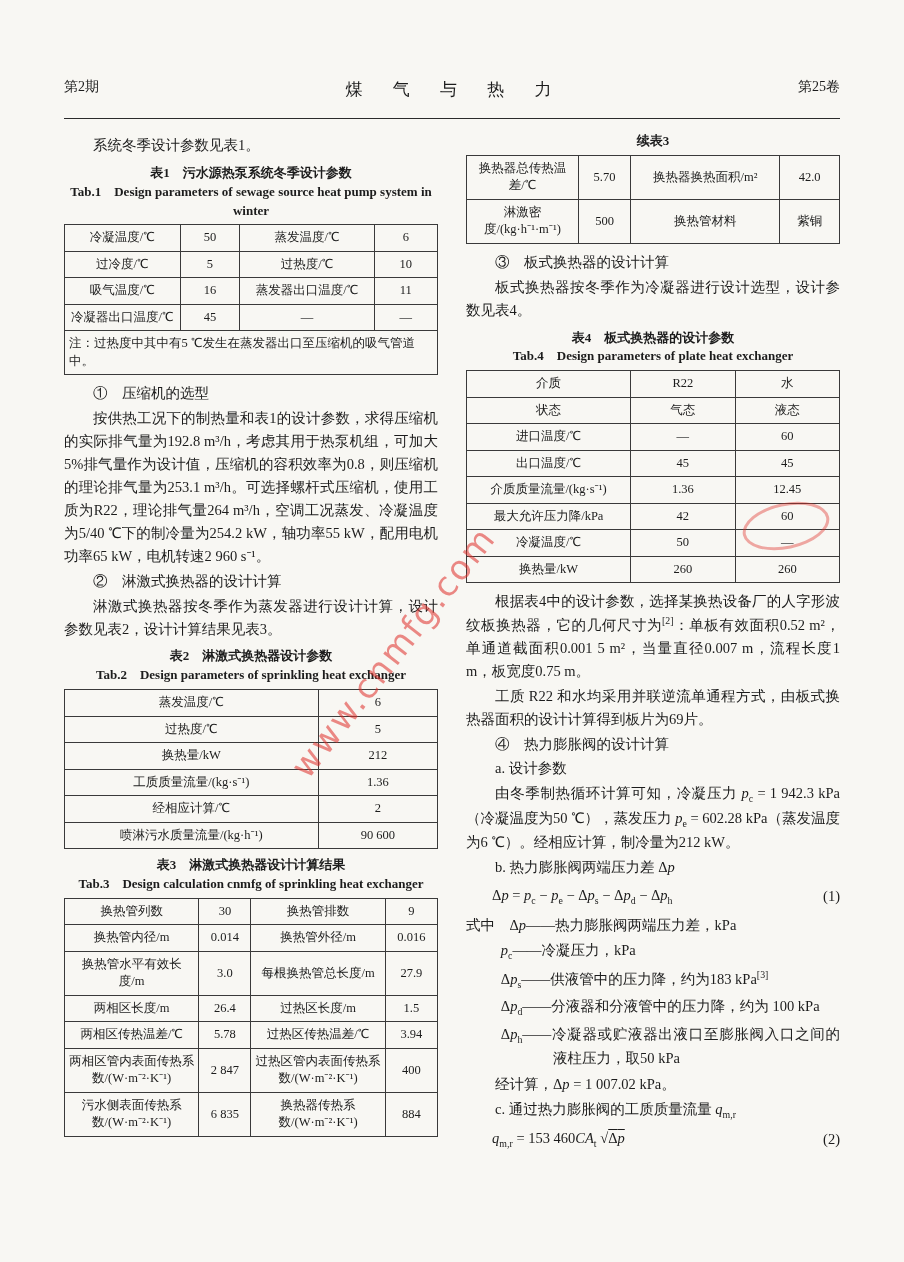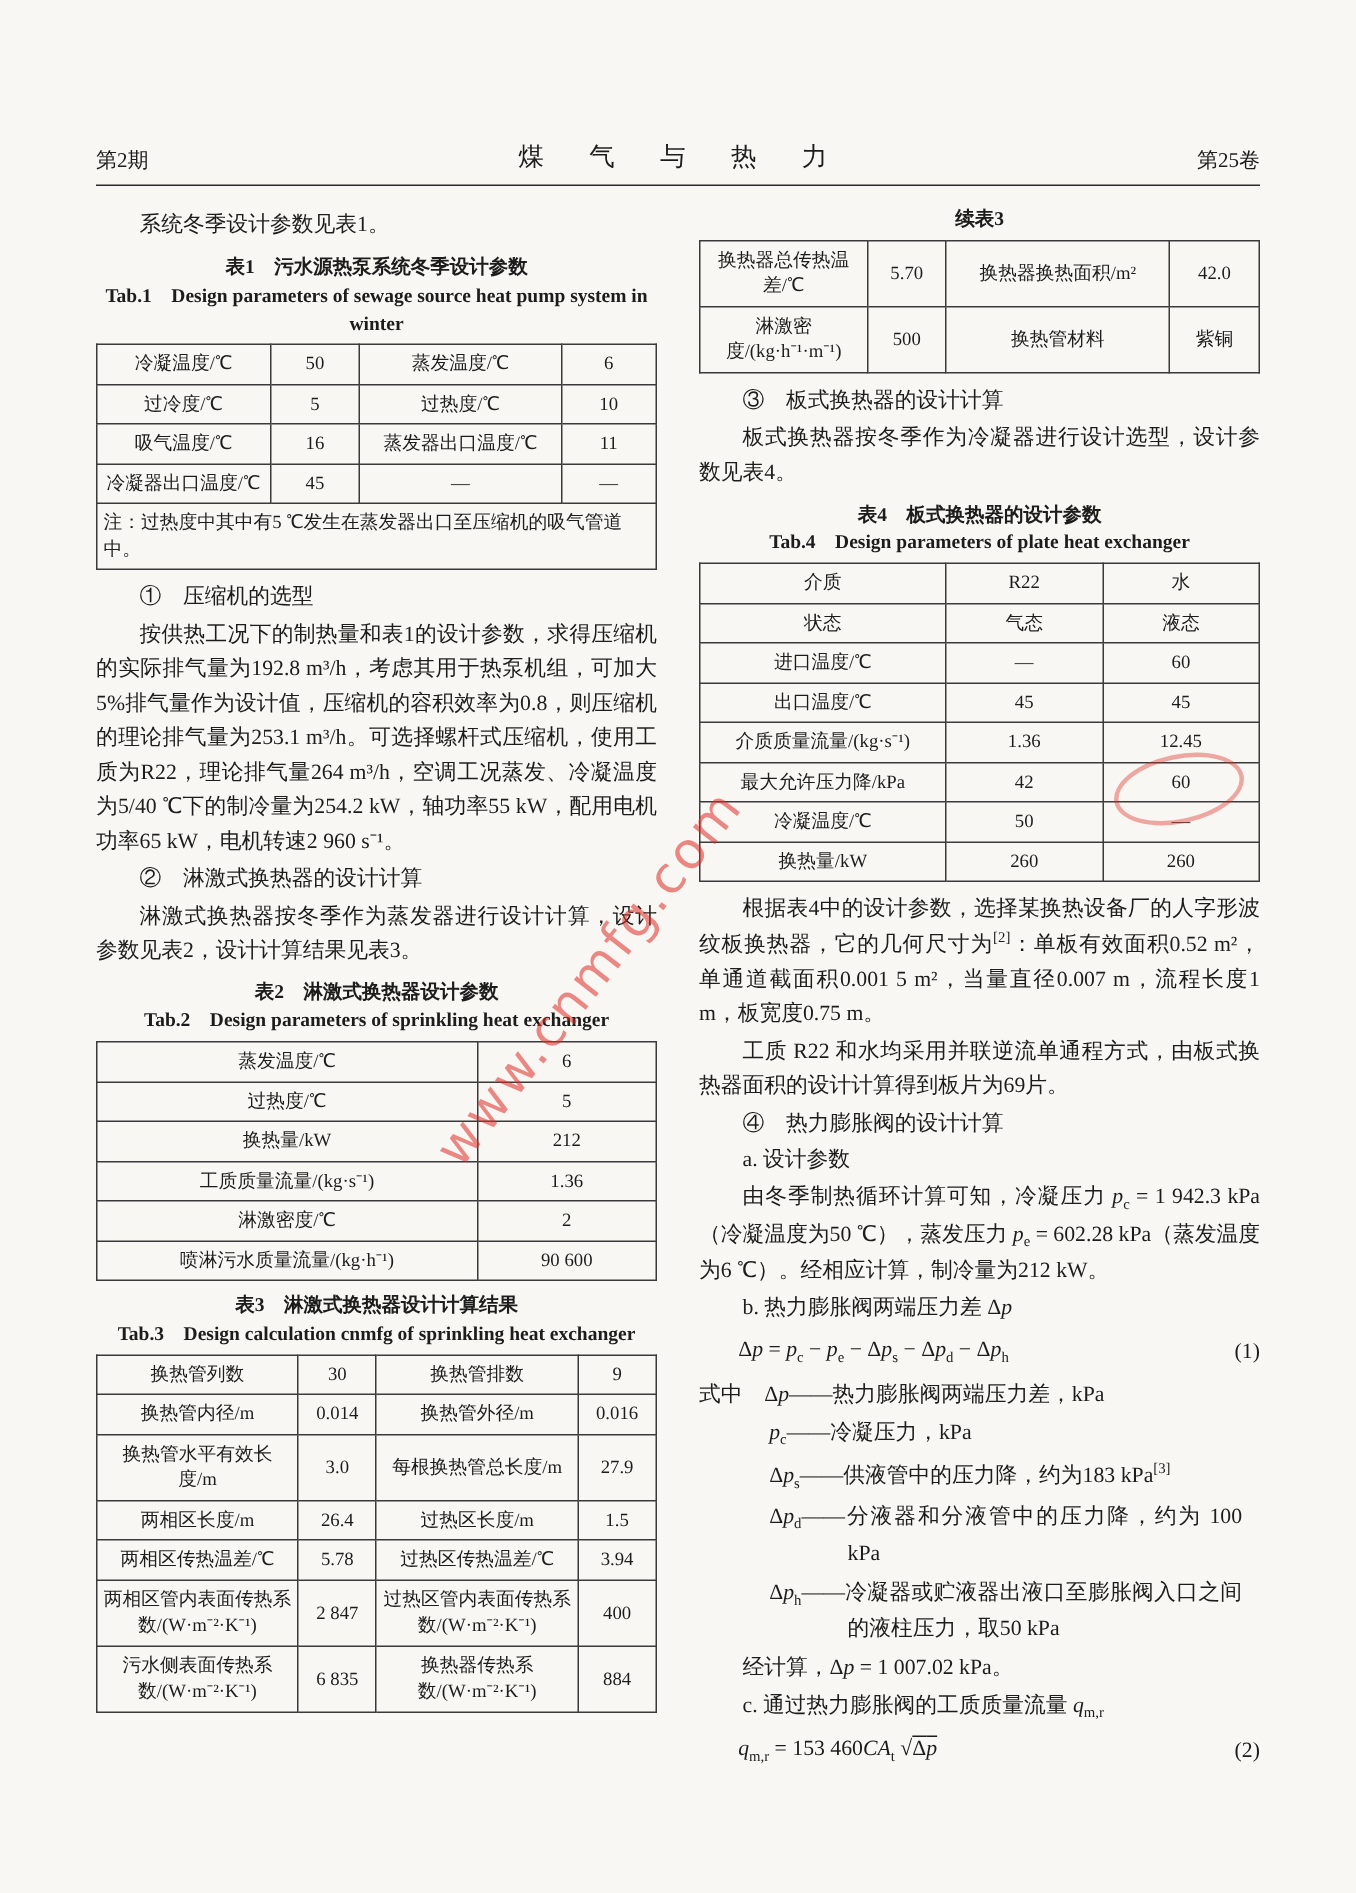--- a/index.html
+++ b/index.html
@@ -3,37 +3,37 @@
 <meta charset="utf-8">
 <style>
   html,body{margin:0;padding:0;background:#9a9a9a;}
   .page{
     width:904px;height:1262px;margin:0 auto;position:relative;overflow:hidden;
     background:#f8f7f3;color:#1c1c1c;box-sizing:border-box;
     padding:78px 64px 36px 64px;
     font-family:"Liberation Serif","DejaVu Serif",serif;
   }
   .page-header{
-    display:flex;justify-content:space-between;align-items:flex-end;
-    font-size:14px;border-bottom:1.5px solid #2b2b2b;padding-bottom:7px;margin-top:15px;
+    display:flex;justify-content:space-between;align-items:flex-start;
+    font-size:14px;border-bottom:1.5px solid #2b2b2b;padding-bottom:17px;
   }
   .journal-title{font-size:17px;letter-spacing:13px;padding-left:13px;}
   .columns{display:flex;gap:28px;margin-top:13px;font-family:Liberation Serif, serif;}
   .col{flex:1;min-width:0;font-size:14.5px;line-height:1.58;text-align:justify;}
   .para{margin:2px 0;}
   .indent{text-indent:2em;}
   .cap-cn{font-weight:bold;text-align:center;font-size:13px;margin-top:7px;line-height:1.45;text-indent:0;}
   .cap-en{font-weight:bold;text-align:center;font-size:13px;margin-bottom:3px;line-height:1.45;text-indent:0;}
   .dtable{width:100%;border-collapse:collapse;font-size:12.5px;margin:4px 0 7px;}
   .dtable td{border:1px solid #3a3a3a;padding:4px 4px;text-align:center;line-height:1.4;}
   .equation{display:flex;align-items:center;margin:5px 0;}
   .eq-body{flex:1;padding-left:1.8em;}
   .eq-num{margin-left:6px;}
   .where-intro{margin:3px 0;}
-  .where-item{padding-left:6em;text-indent:-3.6em;margin:3px 12px;}
+  .where-item{padding-left:6em;text-indent:-3.6em;margin:3px 0;}
   .ol{text-decoration:overline;}
   sub,sup{font-size:0.68em;}
   .watermark{
     position:absolute;left:178px;top:632px;width:430px;text-align:center;
     transform:rotate(-52deg);transform-origin:center;
     color:rgba(222,44,38,0.55);font-size:34px;letter-spacing:2px;
     font-family:"DejaVu Sans","Liberation Sans",sans-serif;
     z-index:6;pointer-events:none;
   }
   .wm-circle{
@@ -125,21 +125,21 @@
             </tr>
             <tr>
               <td>换热量/kW</td>
               <td>212</td>
             </tr>
             <tr>
               <td>工质质量流量/(kg·s⁻¹)</td>
               <td>1.36</td>
             </tr>
             <tr>
-              <td>淋激密度/℃</td>
+              <td>经相应计算/℃</td>
               <td>2</td>
             </tr>
             <tr>
               <td>喷淋污水质量流量/(kg·h⁻¹)</td>
               <td>90 600</td>
             </tr>
           </tbody>
         </table>
 
       <div class="cap-cn">表3　淋激式换热器设计计算结果</div>

